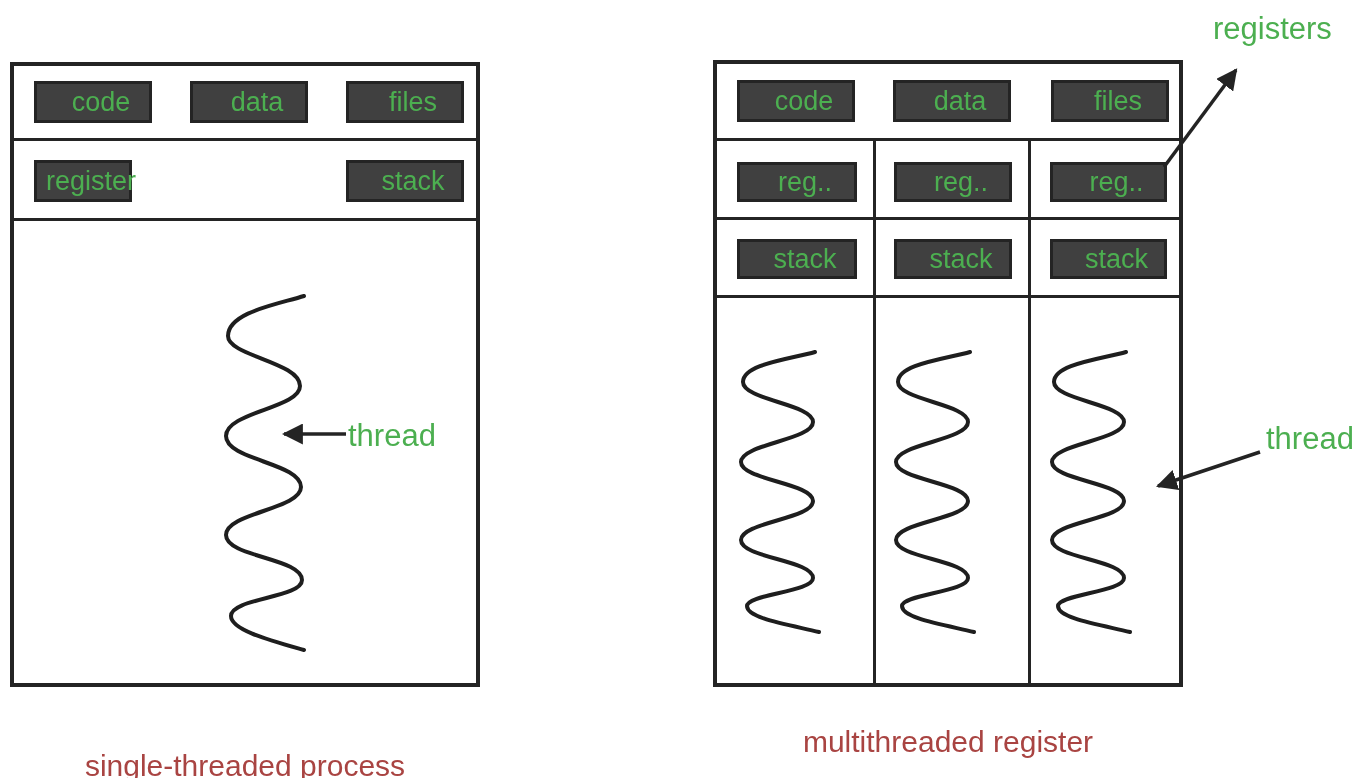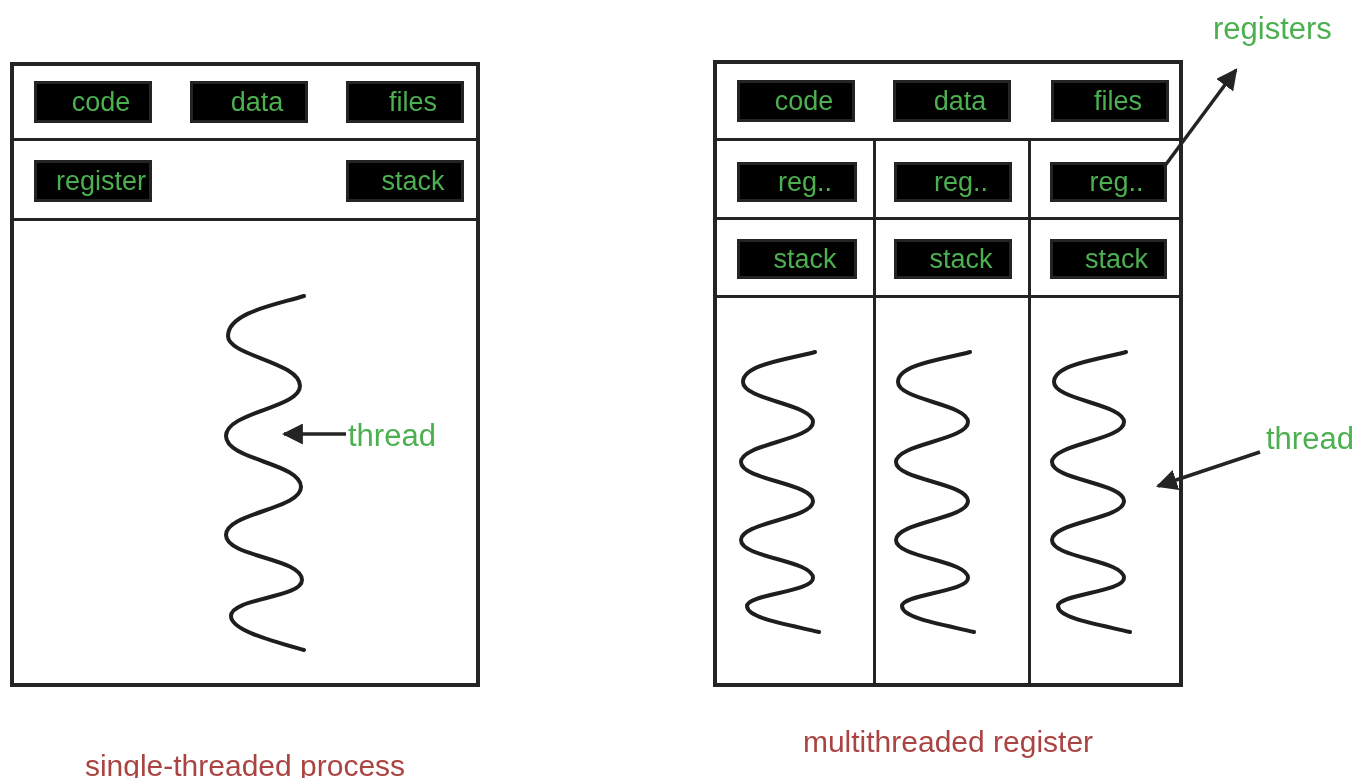--- a/index.html
+++ b/index.html
@@ -31,21 +31,21 @@
   .vdiv {
     position: absolute;
     top: 78px;
     bottom: 0;
     width: 3px;
     background: #242424;
   }
   .lbox {
     position: absolute;
     border: 3px solid #242424;
-    background: #000000;
+    background: #404040;
     box-sizing: border-box;
     display: flex;
     align-items: center;
     justify-content: center;
     color: #4CAF50;
     font-size: 27px;
     line-height: 1;
     padding-left: 16px;
   }
   .annot {
@@ -86,21 +86,21 @@
     <div class="lbox" style="left:20px; top:15px; width:118px; height:42px;">
       <span>code</span>
     </div>
     <div class="lbox" style="left:176px; top:15px; width:118px; height:42px;">
       <span>data</span>
     </div>
     <div class="lbox" style="left:332px; top:15px; width:118px; height:42px;">
       <span>files</span>
     </div>
 
-    <div class="lbox" style="left:20px; top:94px; width:118px; height:42px;">
+    <div class="lbox" style="left:20px; top:94px; width:98px; height:42px;">
       <span>register</span>
     </div>
     <div class="lbox" style="left:332px; top:94px; width:118px; height:42px;">
       <span>stack</span>
     </div>
   </div>
 
   <div class="proc-box" style="left:713px; top:60px; width:470px; height:627px;">
     <div class="hdiv" style="top:74px;"></div>
     <div class="hdiv" style="top:153px;"></div>

